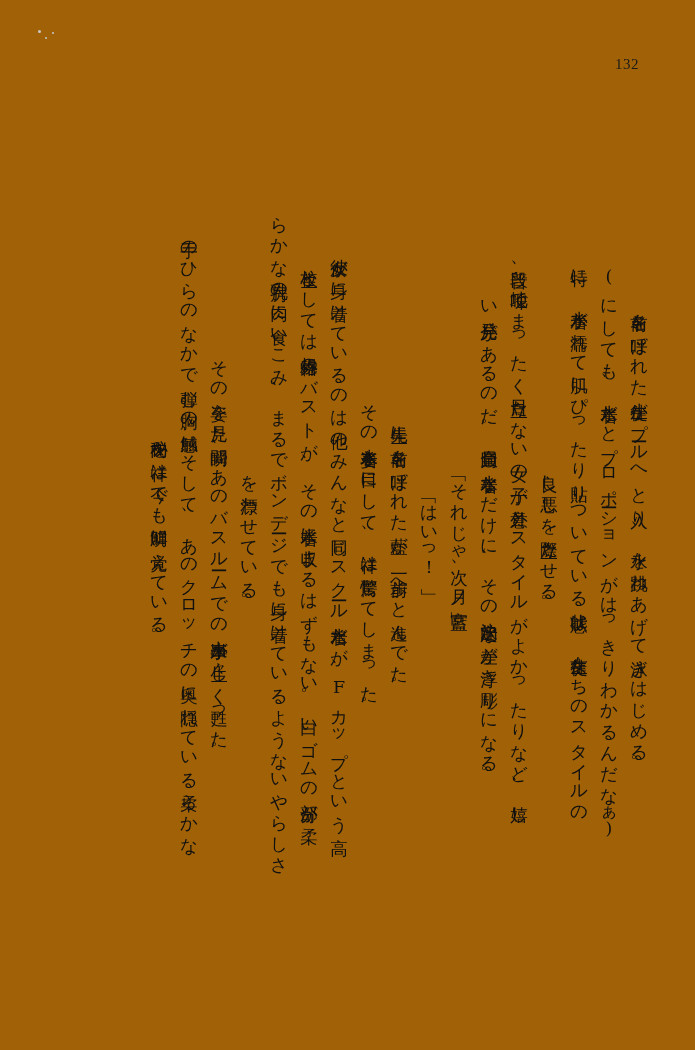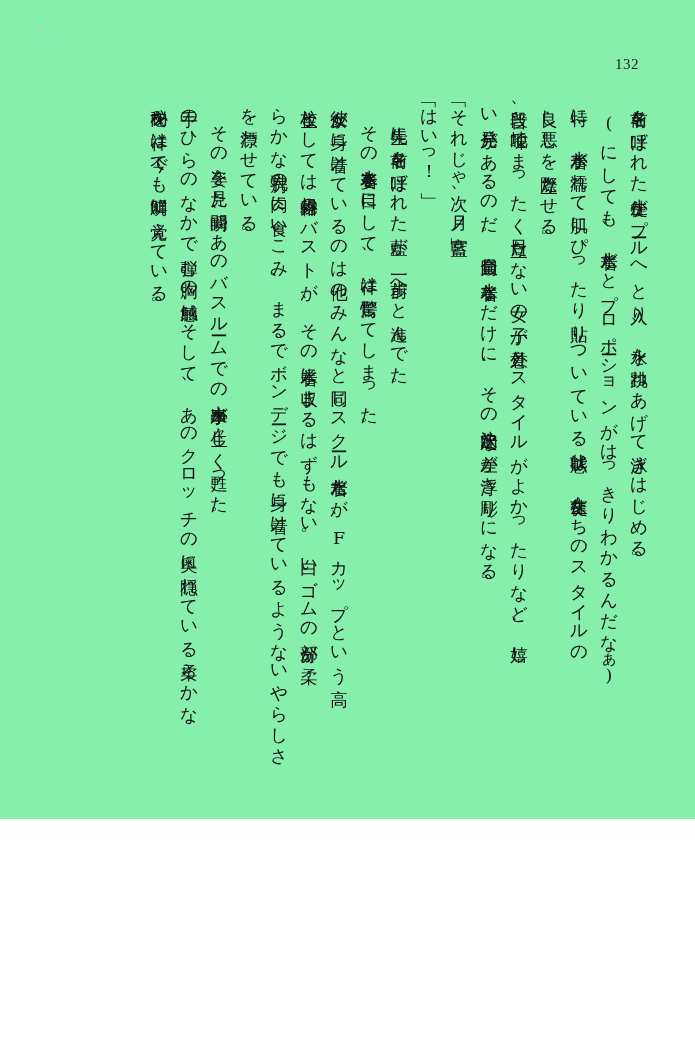--- a/index.html
+++ b/index.html
@@ -14,22 +14,23 @@
     color: #0d0d0d;
     overflow: hidden;
     position: relative;
   }
 
   .page {
     position: absolute;
     left: 0;
     top: 0;
     width: 695px;
-    height: 819px;
-    background: #86efac;
+    height: 1050px;
+    background: #a16207;
+    text-align: center;
   }
 
   
   .page-number {
     position: absolute;
     right: 56px;
     top: 56px;
     font-size: 15px;
     letter-spacing: 0.5px;
     color: #1a1a1a;

